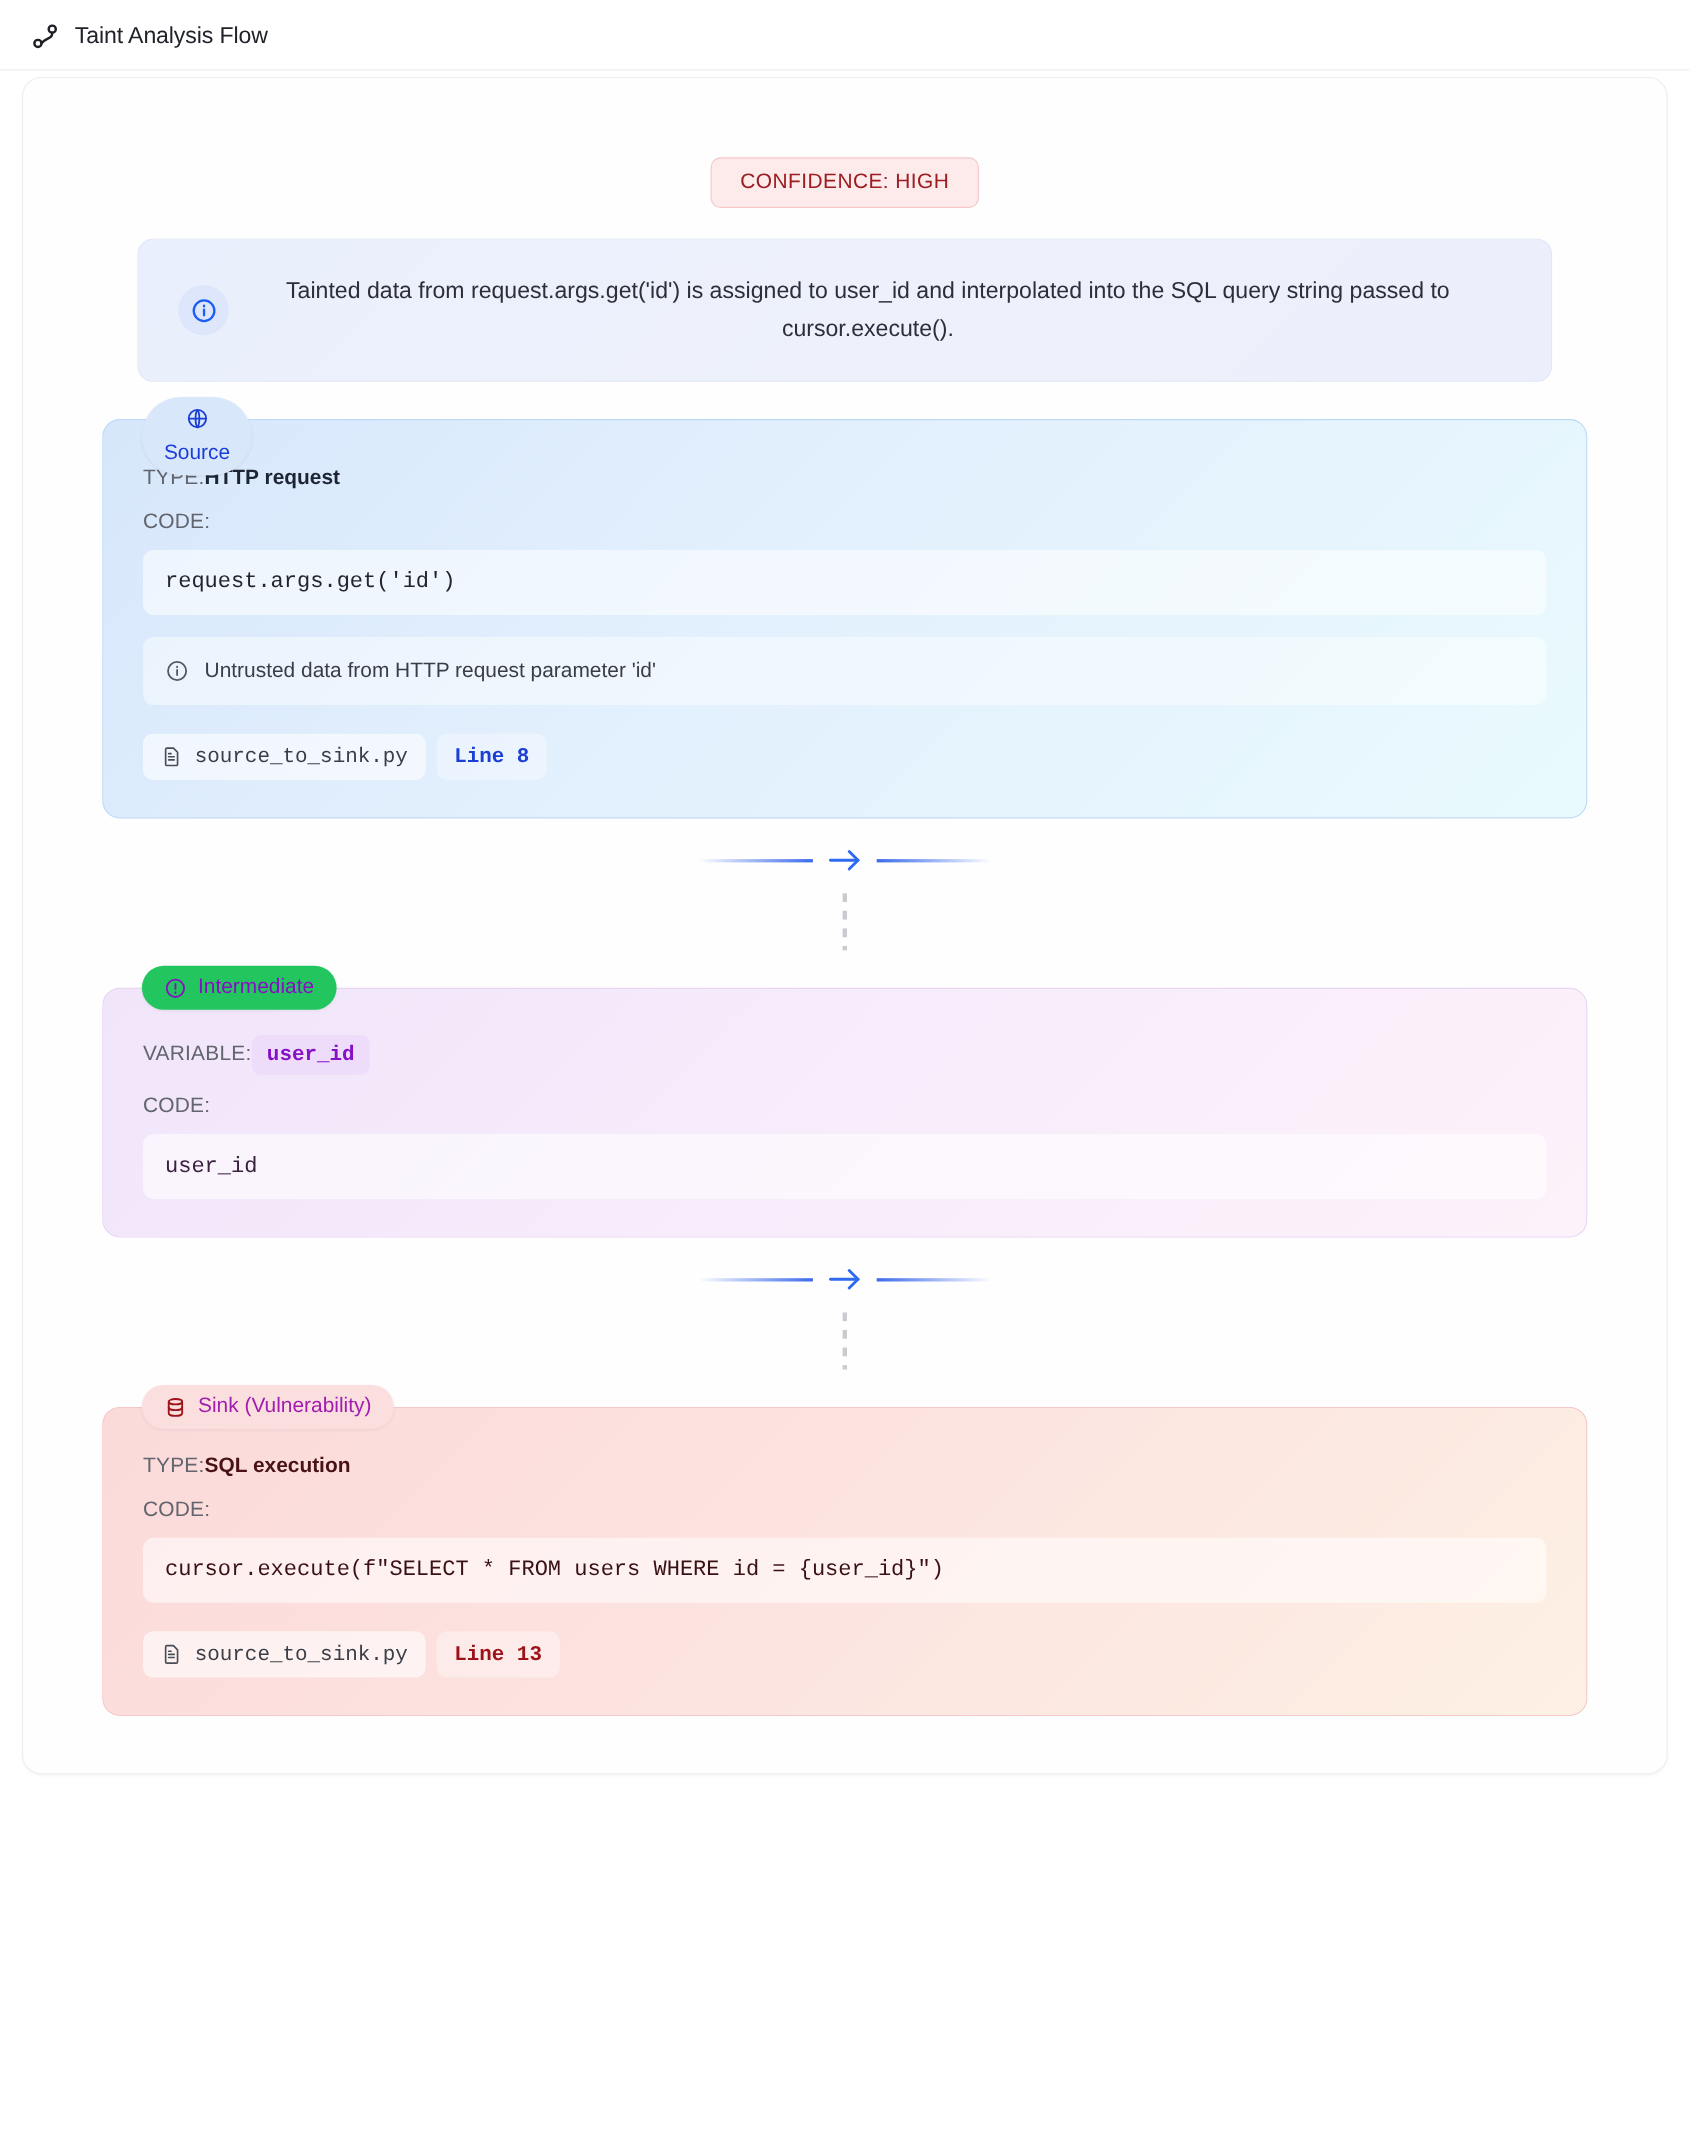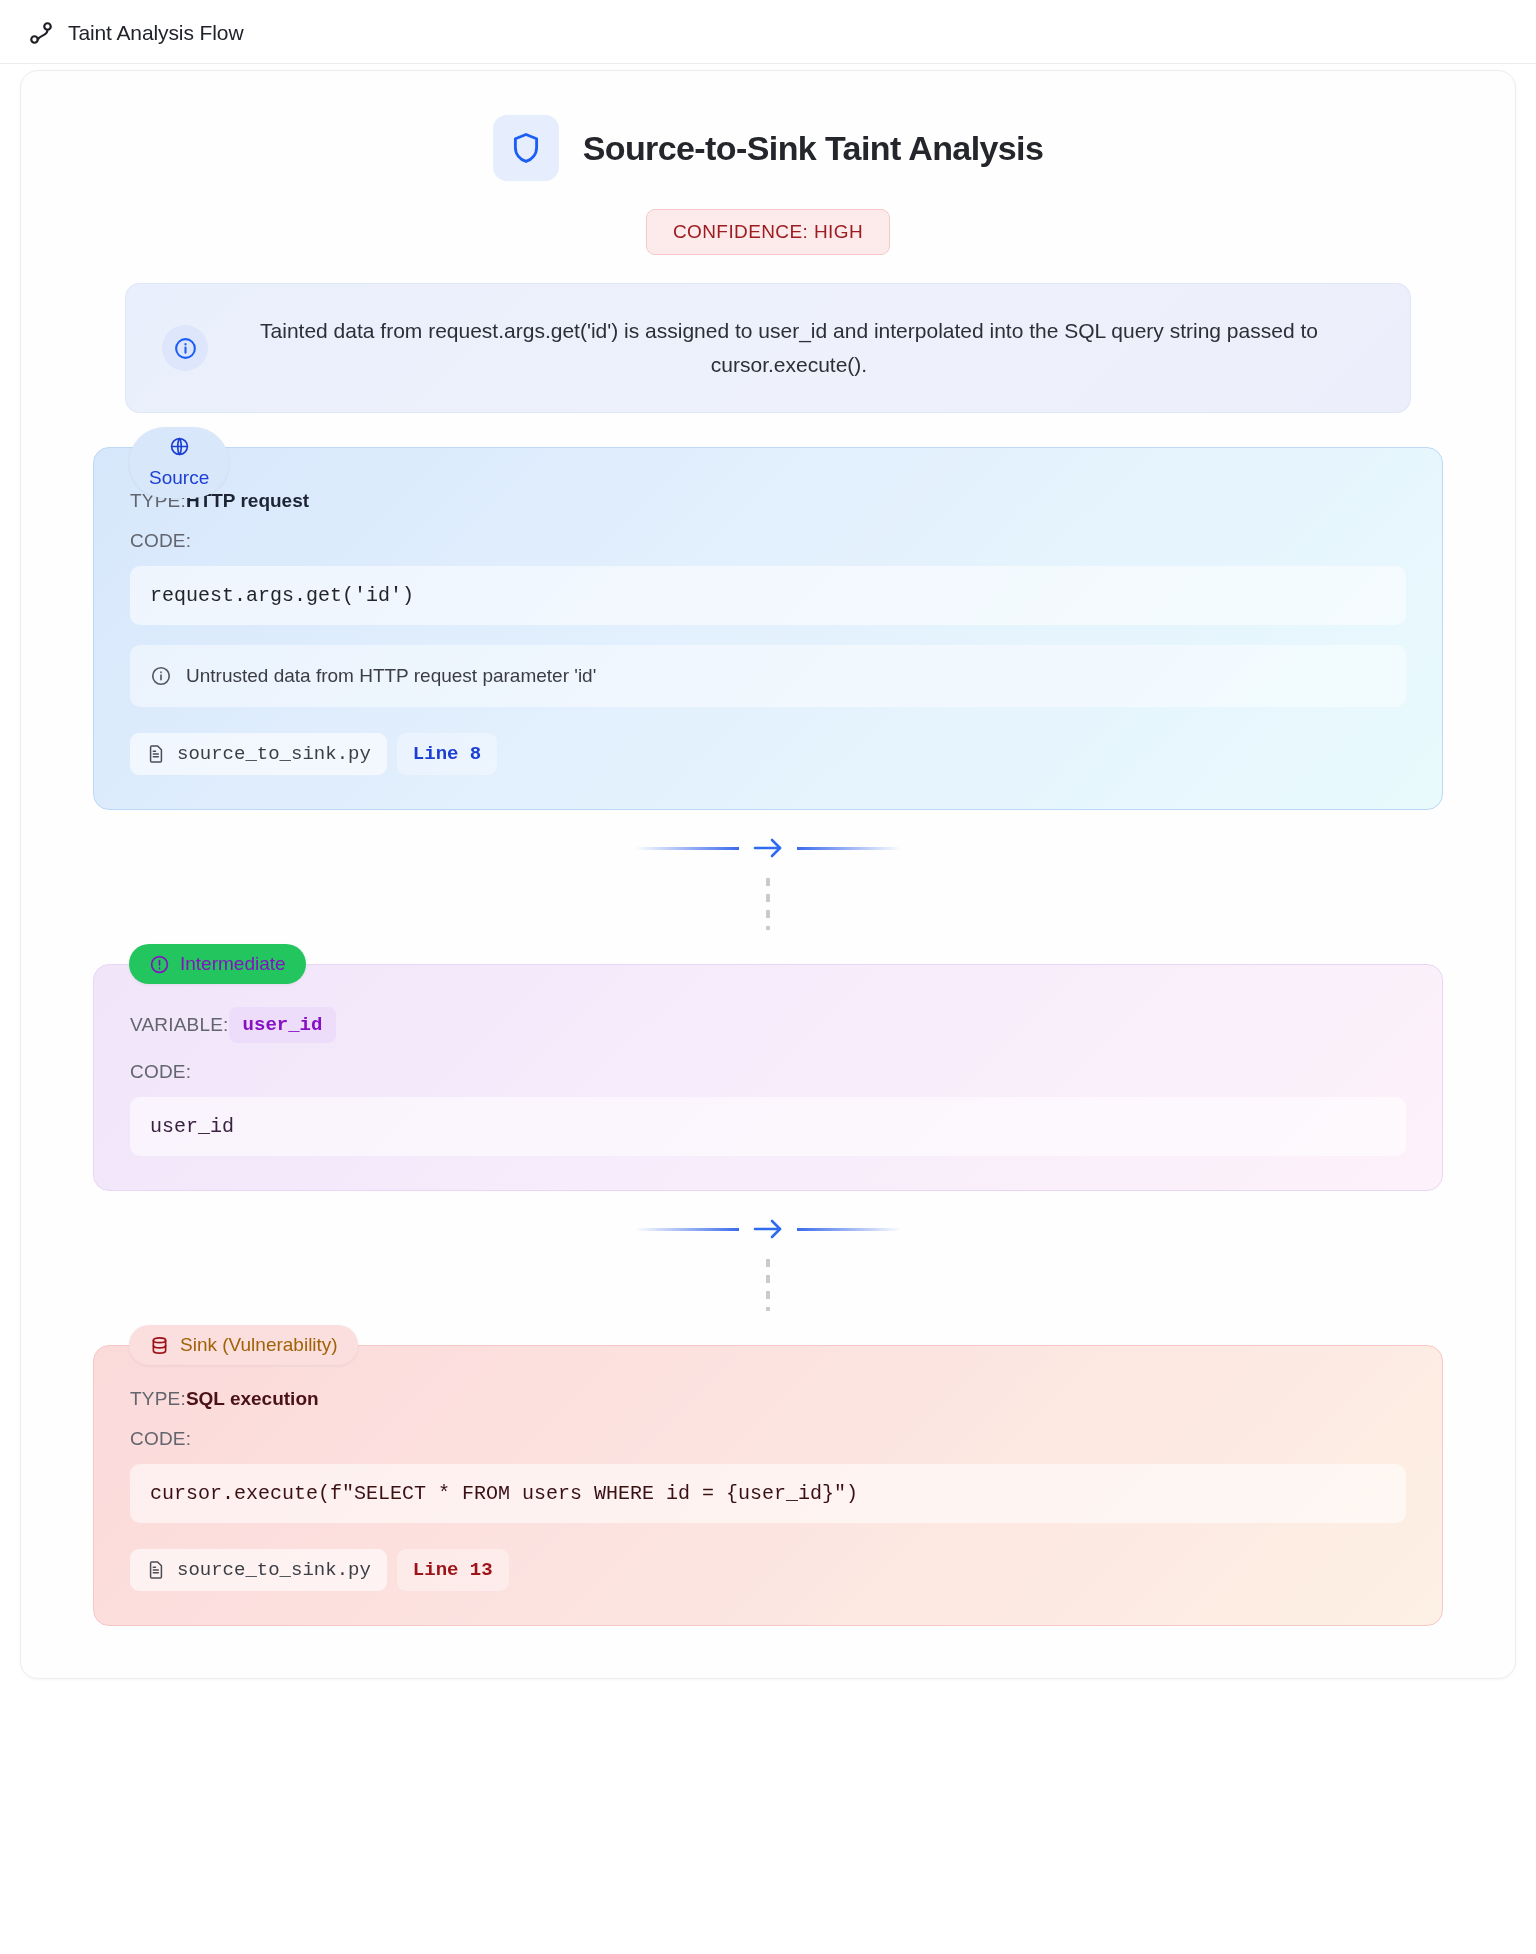--- a/index.html
+++ b/index.html
@@ -113,21 +113,21 @@
     gap: 10px;
     padding: 9px 20px;
     border-radius: 999px;
     font-size: 19px;
     box-shadow: 0 1px 3px rgba(30,30,60,0.07);
   }
   .node-badge svg { width: 21px; height: 21px; display: block; }
 
   .badge-source       { background: #d9e7fb; color: #1b3fd4; flex-direction: column; }
   .badge-intermediate { background: #22c55e; color: #8710c4; }
-  .badge-sink         { background: #fbdfdf; color: #a16207; }
+  .badge-sink         { background: #fbdfdf; color: #a21caf; }
 
   .node-card {
     border-radius: 16px;
     padding: 42px 36px 34px 36px;
   }
   .card-source {
     background: linear-gradient(135deg, #d7e7fb 0%, #e3f0fd 45%, #e9fafd 100%);
     border: 1px solid #bcd8f7;
   }
   .card-intermediate {
@@ -272,28 +272,20 @@
       <circle cx="6" cy="18" r="3"></circle>
       <circle cx="18" cy="6" r="3"></circle>
       <path d="M18 9c0 6-6 4-9 9"></path>
     </svg>
   </span>
   <span class="topbar-title">Taint Analysis Flow</span>
 </div>
 
 <div class="panel">
 
-  <div class="title-row">
-    <span class="shield-box">
-      <svg viewBox="0 0 24 24" fill="none" stroke="#1a5ef5" stroke-width="2" stroke-linecap="round" stroke-linejoin="round">
-        <path d="M12 2.5 4.5 5.5v6c0 5 3.3 8.6 7.5 10 4.2-1.4 7.5-5 7.5-10v-6L12 2.5z"></path>
-      </svg>
-    </span>
-    <span class="main-title">Source-to-Sink Taint Analysis</span>
-  </div>
 
   <div class="confidence-wrap">
     <span class="confidence-badge">CONFIDENCE: HIGH</span>
   </div>
 
   <div class="desc-banner">
     <span class="info-circle-blue">
       <svg viewBox="0 0 24 24" fill="none" stroke="#1a5ef5" stroke-width="2" stroke-linecap="round" stroke-linejoin="round">
         <circle cx="12" cy="12" r="9"></circle>
         <path d="M12 11v5"></path>

